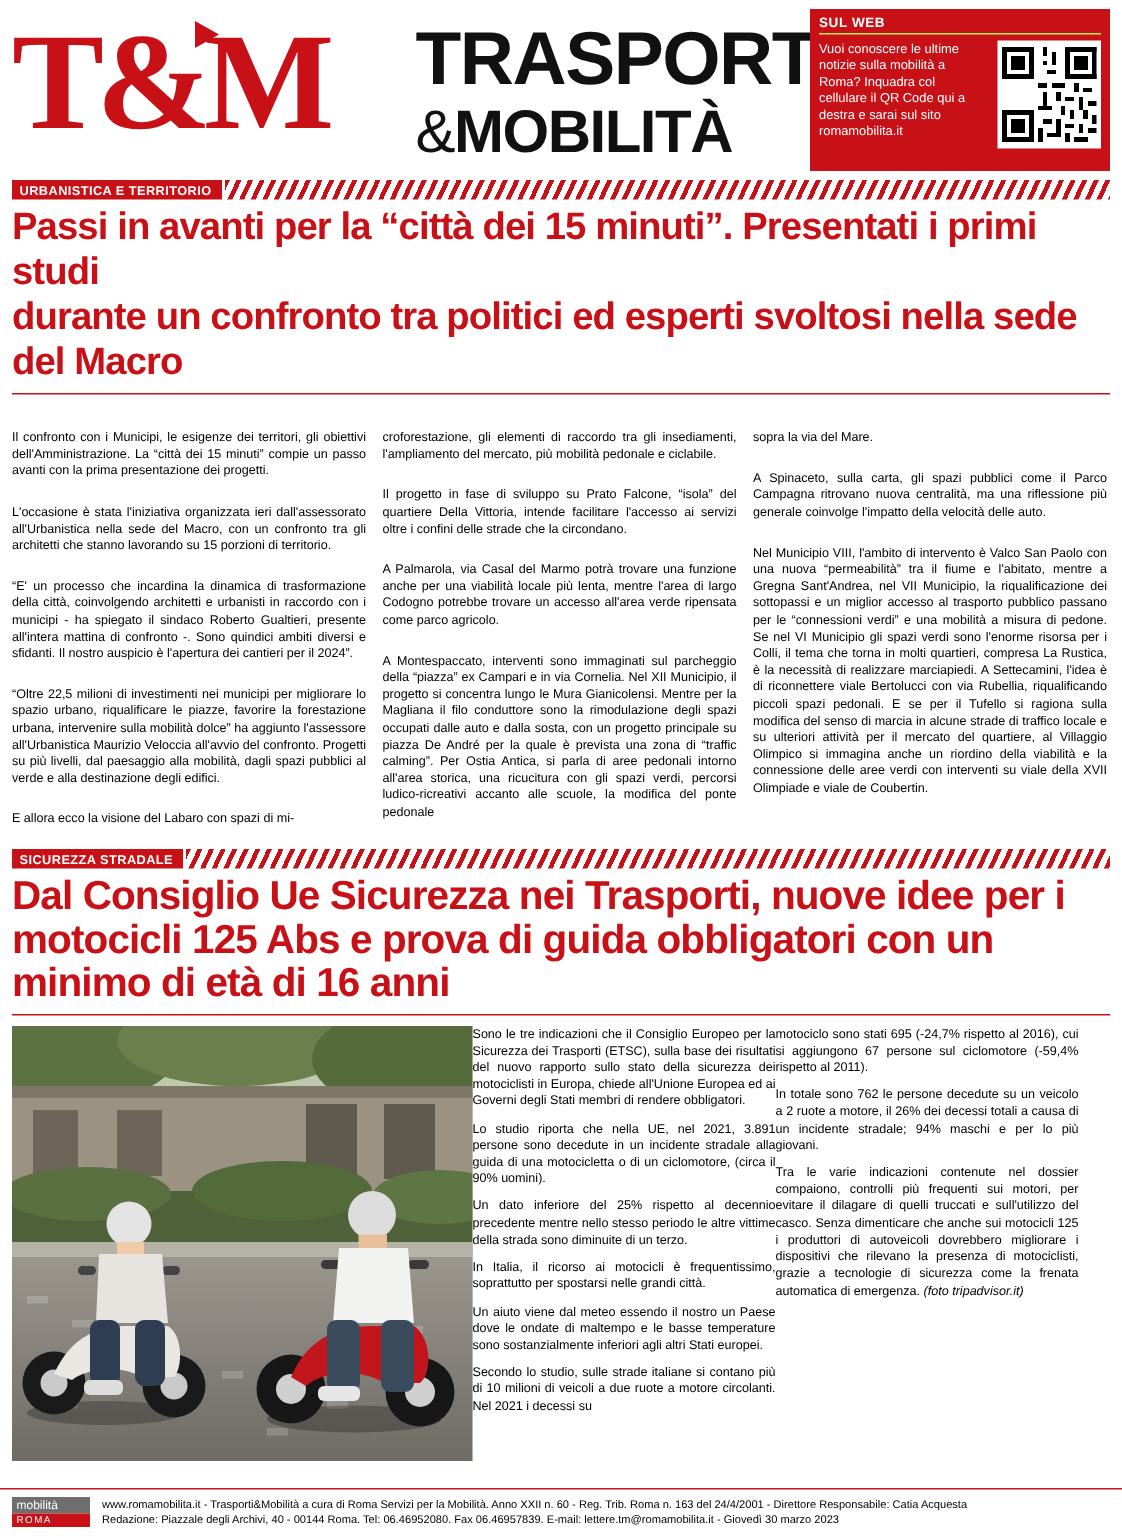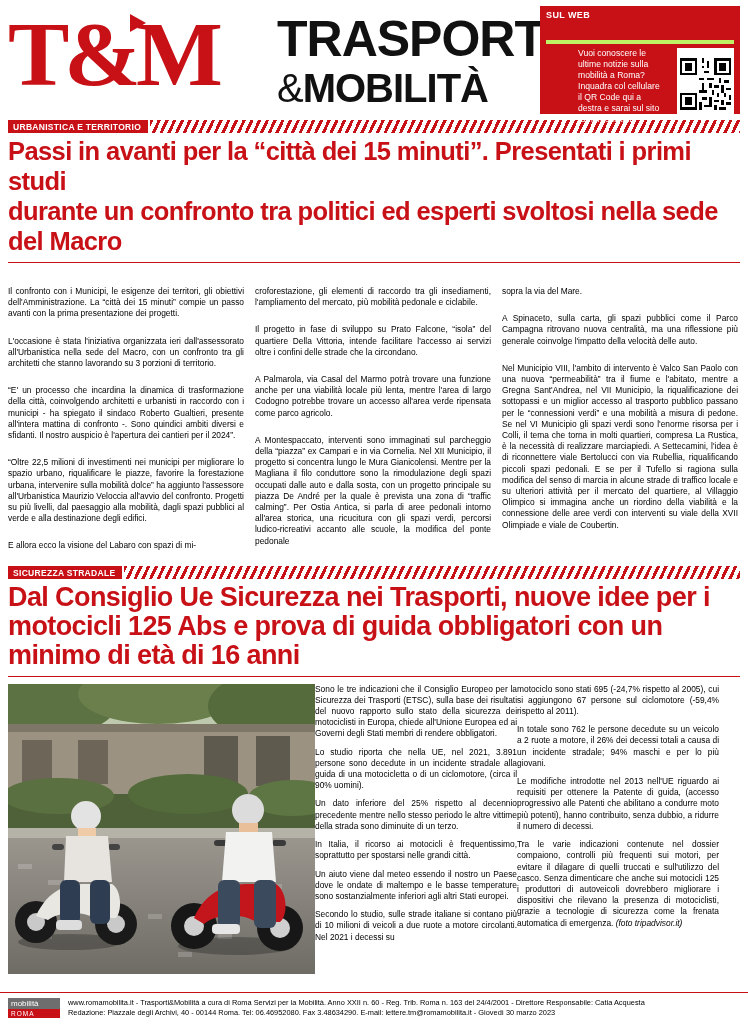--- a/index.html
+++ b/index.html
@@ -81,28 +81,27 @@
     width: 200px;
     height: 108px;
     background: #c81017;
     color: #fff;
     padding: 4px 6px 6px 6px;
   }
   .web-box .hdr {
     font-size: 9px;
     font-weight: bold;
     letter-spacing: .4px;
-    border-bottom: 4px solid #bef264;
-    padding-bottom: 20px;
+    border-bottom: 1px solid #bef264;
+    padding-bottom: 2px;
     margin-bottom: 4px;
   }
   .web-box .body {
     display: flex;
     gap: 12px;
-    margin-left: 32px;
   }
   .web-box .txt {
     font-size: 8.6px;
     line-height: 11px;
     width: 112px;
   }
   .qr {
     width: 72px; height: 72px;
     background: #fff;
     padding: 3px;
@@ -312,21 +311,21 @@
   <div class="hl">
     <span class="line2">Passi in avanti per la “città dei 15 minuti”. Presentati i primi studi</span>
     <span class="line2">durante un confronto tra politici ed esperti svoltosi nella sede del Macro</span>
   </div>
 
   <div class="rule"></div>
 
   <div class="cols">
     <div class="col">
       <p>Il confronto con i Municipi, le esigenze dei territori, gli obiettivi dell'Amministrazione. La “città dei 15 minuti” compie un passo avanti con la prima presentazione dei progetti.</p>
-      <p>L'occasione è stata l'iniziativa organizzata ieri dall'assessorato all'Urbanistica nella sede del Macro, con un confronto tra gli architetti che stanno lavorando su 3 porzioni di territorio.</p>
+      <p>L'occasione è stata l'iniziativa organizzata ieri dall'assessorato all'Urbanistica nella sede del Macro, con un confronto tra gli architetti che stanno lavorando su 15 porzioni di territorio.</p>
       <p>“E' un processo che incardina la dinamica di trasformazione della città, coinvolgendo architetti e urbanisti in raccordo con i municipi - ha spiegato il sindaco Roberto Gualtieri, presente all'intera mattina di confronto -. Sono quindici ambiti diversi e sfidanti. Il nostro auspicio è l'apertura dei cantieri per il 2024”.</p>
       <p>“Oltre 22,5 milioni di investimenti nei municipi per migliorare lo spazio urbano, riqualificare le piazze, favorire la forestazione urbana, intervenire sulla mobilità dolce” ha aggiunto l'assessore all'Urbanistica Maurizio Veloccia all'avvio del confronto. Progetti su più livelli, dal paesaggio alla mobilità, dagli spazi pubblici al verde e alla destinazione degli edifici.</p>
       <p>E allora ecco la visione del Labaro con spazi di mi-</p>
     </div>
     <div class="col">
       <p>croforestazione, gli elementi di raccordo tra gli insediamenti, l'ampliamento del mercato, più mobilità pedonale e ciclabile.</p>
       <p>Il progetto in fase di sviluppo su Prato Falcone, “isola” del quartiere Della Vittoria, intende facilitare l'accesso ai servizi oltre i confini delle strade che la circondano.</p>
       <p>A Palmarola, via Casal del Marmo potrà trovare una funzione anche per una viabilità locale più lenta, mentre l'area di largo Codogno potrebbe trovare un accesso all'area verde ripensata come parco agricolo.</p>
       <p>A Montespaccato, interventi sono immaginati sul parcheggio della “piazza” ex Campari e in via Cornelia. Nel XII Municipio, il progetto si concentra lungo le Mura Gianicolensi. Mentre per la Magliana il filo conduttore sono la rimodulazione degli spazi occupati dalle auto e dalla sosta, con un progetto principale su piazza De André per la quale è prevista una zona di “traffic calming”. Per Ostia Antica, si parla di aree pedonali intorno all'area storica, una ricucitura con gli spazi verdi, percorsi ludico-ricreativi accanto alle scuole, la modifica del ponte pedonale</p>
     </div>
@@ -444,32 +443,31 @@
       <div class="a2col">
         <p>Sono le tre indicazioni che il Consiglio Europeo per la Sicurezza dei Trasporti (ETSC), sulla base dei risultati del nuovo rapporto sullo stato della sicurezza dei motociclisti in Europa, chiede all'Unione Europea ed ai Governi degli Stati membri di rendere obbligatori.</p>
         <p>Lo studio riporta che nella UE, nel 2021, 3.891 persone sono decedute in un incidente stradale alla guida di una motocicletta o di un ciclomotore, (circa il 90% uomini).</p>
         <p>Un dato inferiore del 25% rispetto al decennio precedente mentre nello stesso periodo le altre vittime della strada sono diminuite di un terzo.</p>
         <p>In Italia, il ricorso ai motocicli è frequentissimo, soprattutto per spostarsi nelle grandi città.</p>
         <p>Un aiuto viene dal meteo essendo il nostro un Paese dove le ondate di maltempo e le basse temperature sono sostanzialmente inferiori agli altri Stati europei.</p>
         <p>Secondo lo studio, sulle strade italiane si contano più di 10 milioni di veicoli a due ruote a motore circolanti. Nel 2021 i decessi su</p>
       </div>
 
       <div class="a2col">
-        <p>motociclo sono stati 695 (-24,7% rispetto al 2005), cui si aggiungono 67 persone sul ciclomotore (-59,4% rispetto al 2011).</p>
+        <p>motociclo sono stati 695 (-24,7% rispetto al 2016), cui si aggiungono 67 persone sul ciclomotore (-59,4% rispetto al 2011).</p>
         <p>In totale sono 762 le persone decedute su un veicolo a 2 ruote a motore, il 26% dei decessi totali a causa di un incidente stradale; 94% maschi e per lo più giovani.</p>
-        <p>Le modifiche introdotte nel 2013 nell'UE riguardo ai requisiti per ottenere la Patente di guida, (accesso progressivo alle Patenti che abilitano a condurre moto più potenti), hanno contribuito, senza dubbio, a ridurre il numero di decessi.</p>
         <p><span>Tra le varie indicazioni contenute nel dossier compaiono, controlli più frequenti sui motori, per evitare il dilagare di quelli truccati e sull'utilizzo del casco. Senza dimenticare che anche sui motocicli 125 i produttori di autoveicoli dovrebbero migliorare i dispositivi che rilevano la presenza di motociclisti, grazie a tecnologie di sicurezza come la frenata automatica di emergenza.</span> <span class="credit">(foto tripadvisor.it)</span></p>
       </div>
     </div>
   </div>
 
   <div class="footer">
     <div class="foot-logo">
       <span class="m1">mobilità</span>
       <span class="m2">ROMA</span>
     </div>
     <div class="foot-text">
       <div>www.romamobilita.it - Trasporti&amp;Mobilità a cura di Roma Servizi per la Mobilità. Anno XXII n. 60 - Reg. Trib. Roma n. 163 del 24/4/2001 - Direttore Responsabile: Catia Acquesta</div>
-      <div>Redazione: Piazzale degli Archivi, 40 - 00144 Roma. Tel: 06.46952080. Fax 3.48634290. E-mail: lettere.tm@romamobilita.it - Giovedì 30 marzo 2023</div>
+      <div>Redazione: Piazzale degli Archivi, 40 - 00144 Roma. Tel: 06.46952080. Fax 06.46957839. E-mail: lettere.tm@romamobilita.it - Giovedì 30 marzo 2023</div>
     </div>
   </div>
 
 </div>
 
 </body></html>

